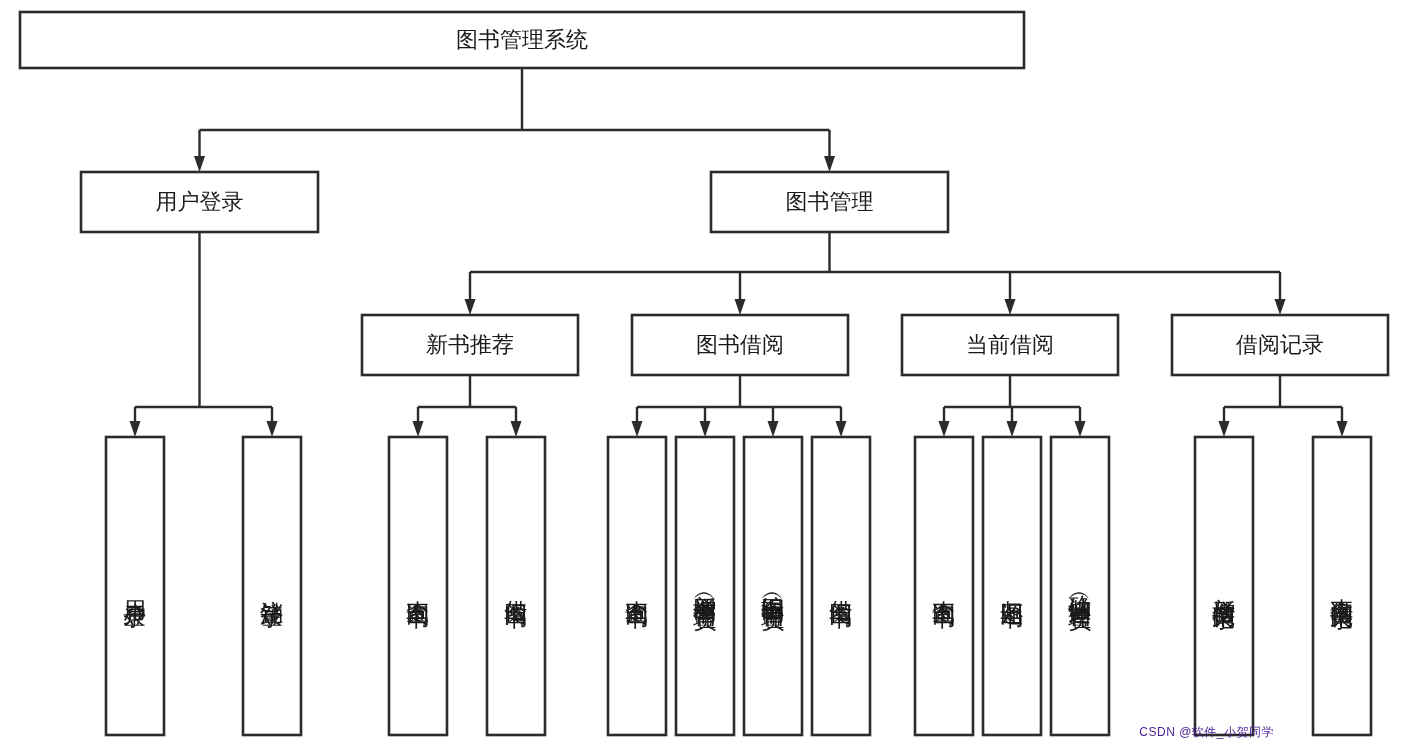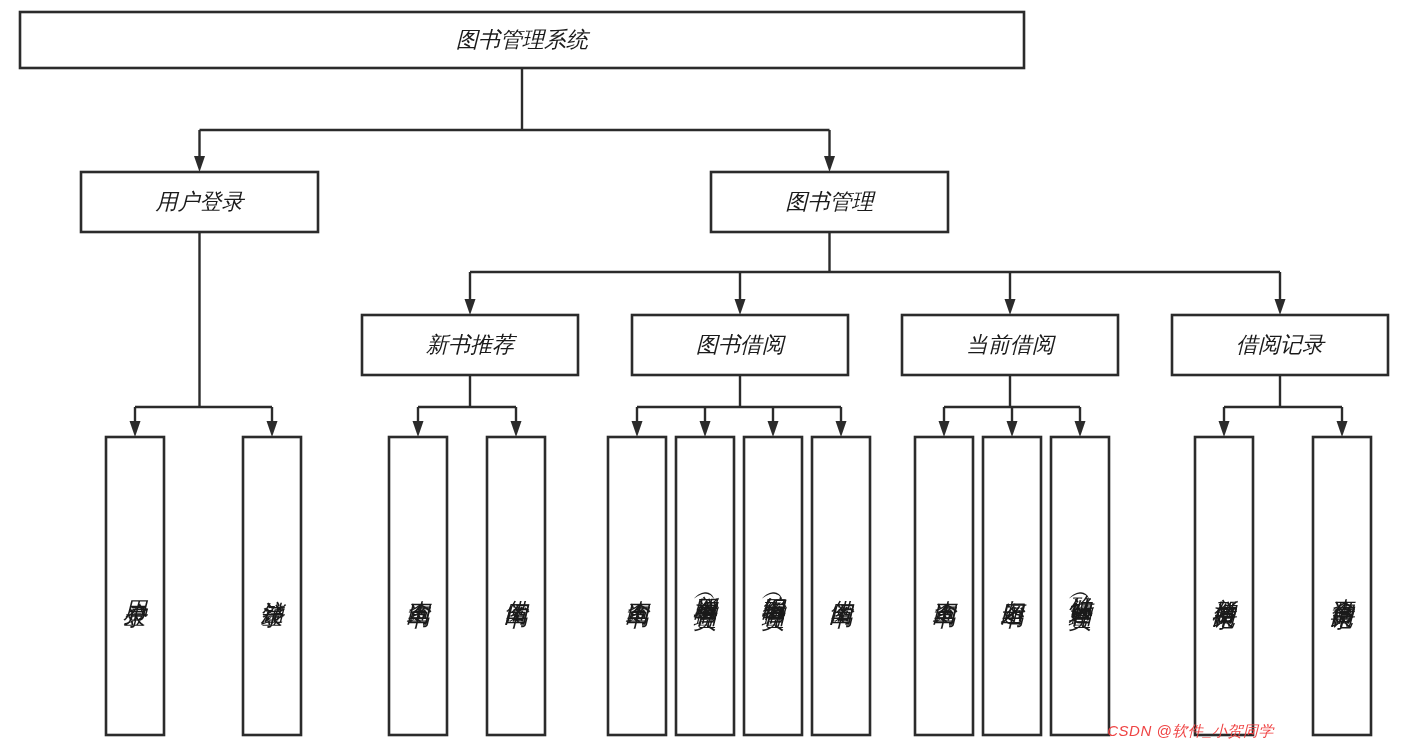--- a/index.html
+++ b/index.html
@@ -10,21 +10,20 @@
   body {
     width: 1405px;
     height: 747px;
     font-family: "Liberation Sans", "DejaVu Sans", sans-serif;
     overflow: hidden;
   }
   #diagram-root {
     position: relative;
     width: 1282px;
     height: 747px;
-    font-style: italic;
   }
   svg#flow-svg {
     position: absolute;
     left: 0;
     top: 0;
     width: 1405px;
     height: 747px;
     display: block;
   }
   .node-box {
@@ -60,22 +59,22 @@
     letter-spacing: 2px;
     text-align: center;
     white-space: nowrap;
     pointer-events: none;
   }
   #watermark {
     position: absolute;
     right: 8px;
     bottom: 6px;
     font-family: "Liberation Sans", "DejaVu Sans", sans-serif;
-    font-size: 15px;
-    color: #ef4444;
+    font-size: 12px;
+    color: #4c1d95;
     white-space: nowrap;
     letter-spacing: 0.5px;
   }
 </style>
 </head>
 <body>
 
 <div id="diagram-root">
 
   <svg id="flow-svg" viewBox="0 0 1405 747">

